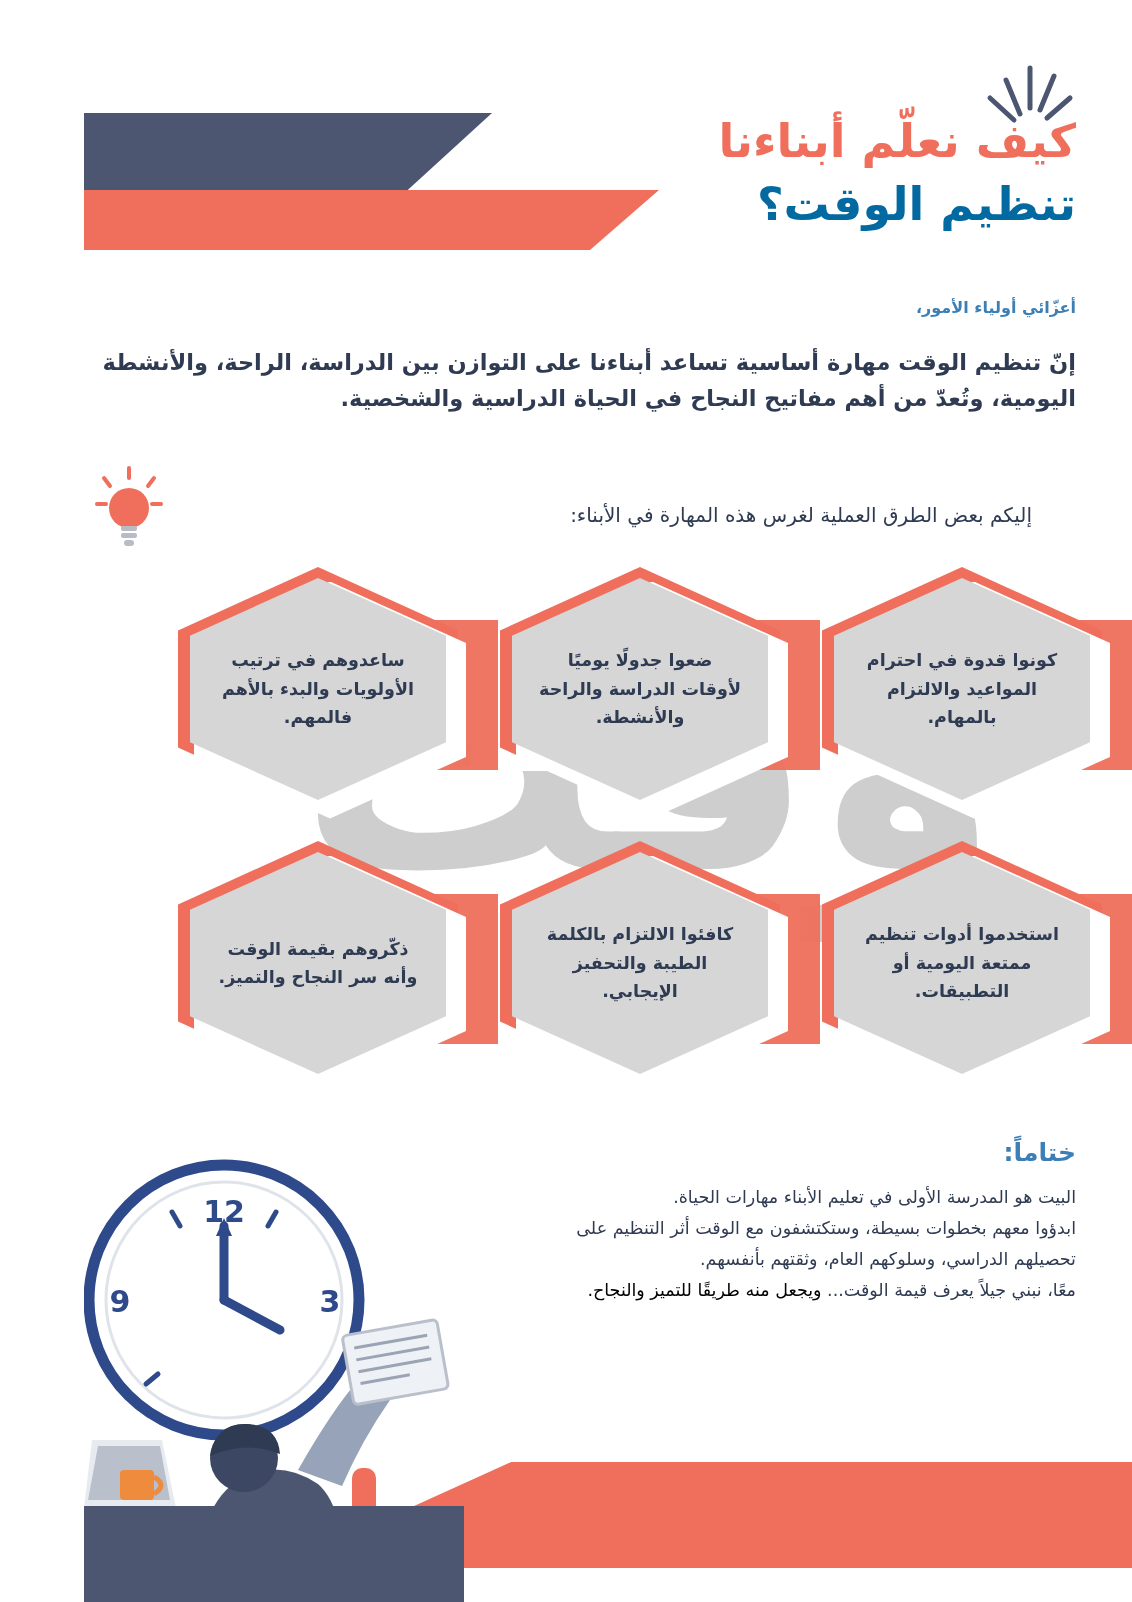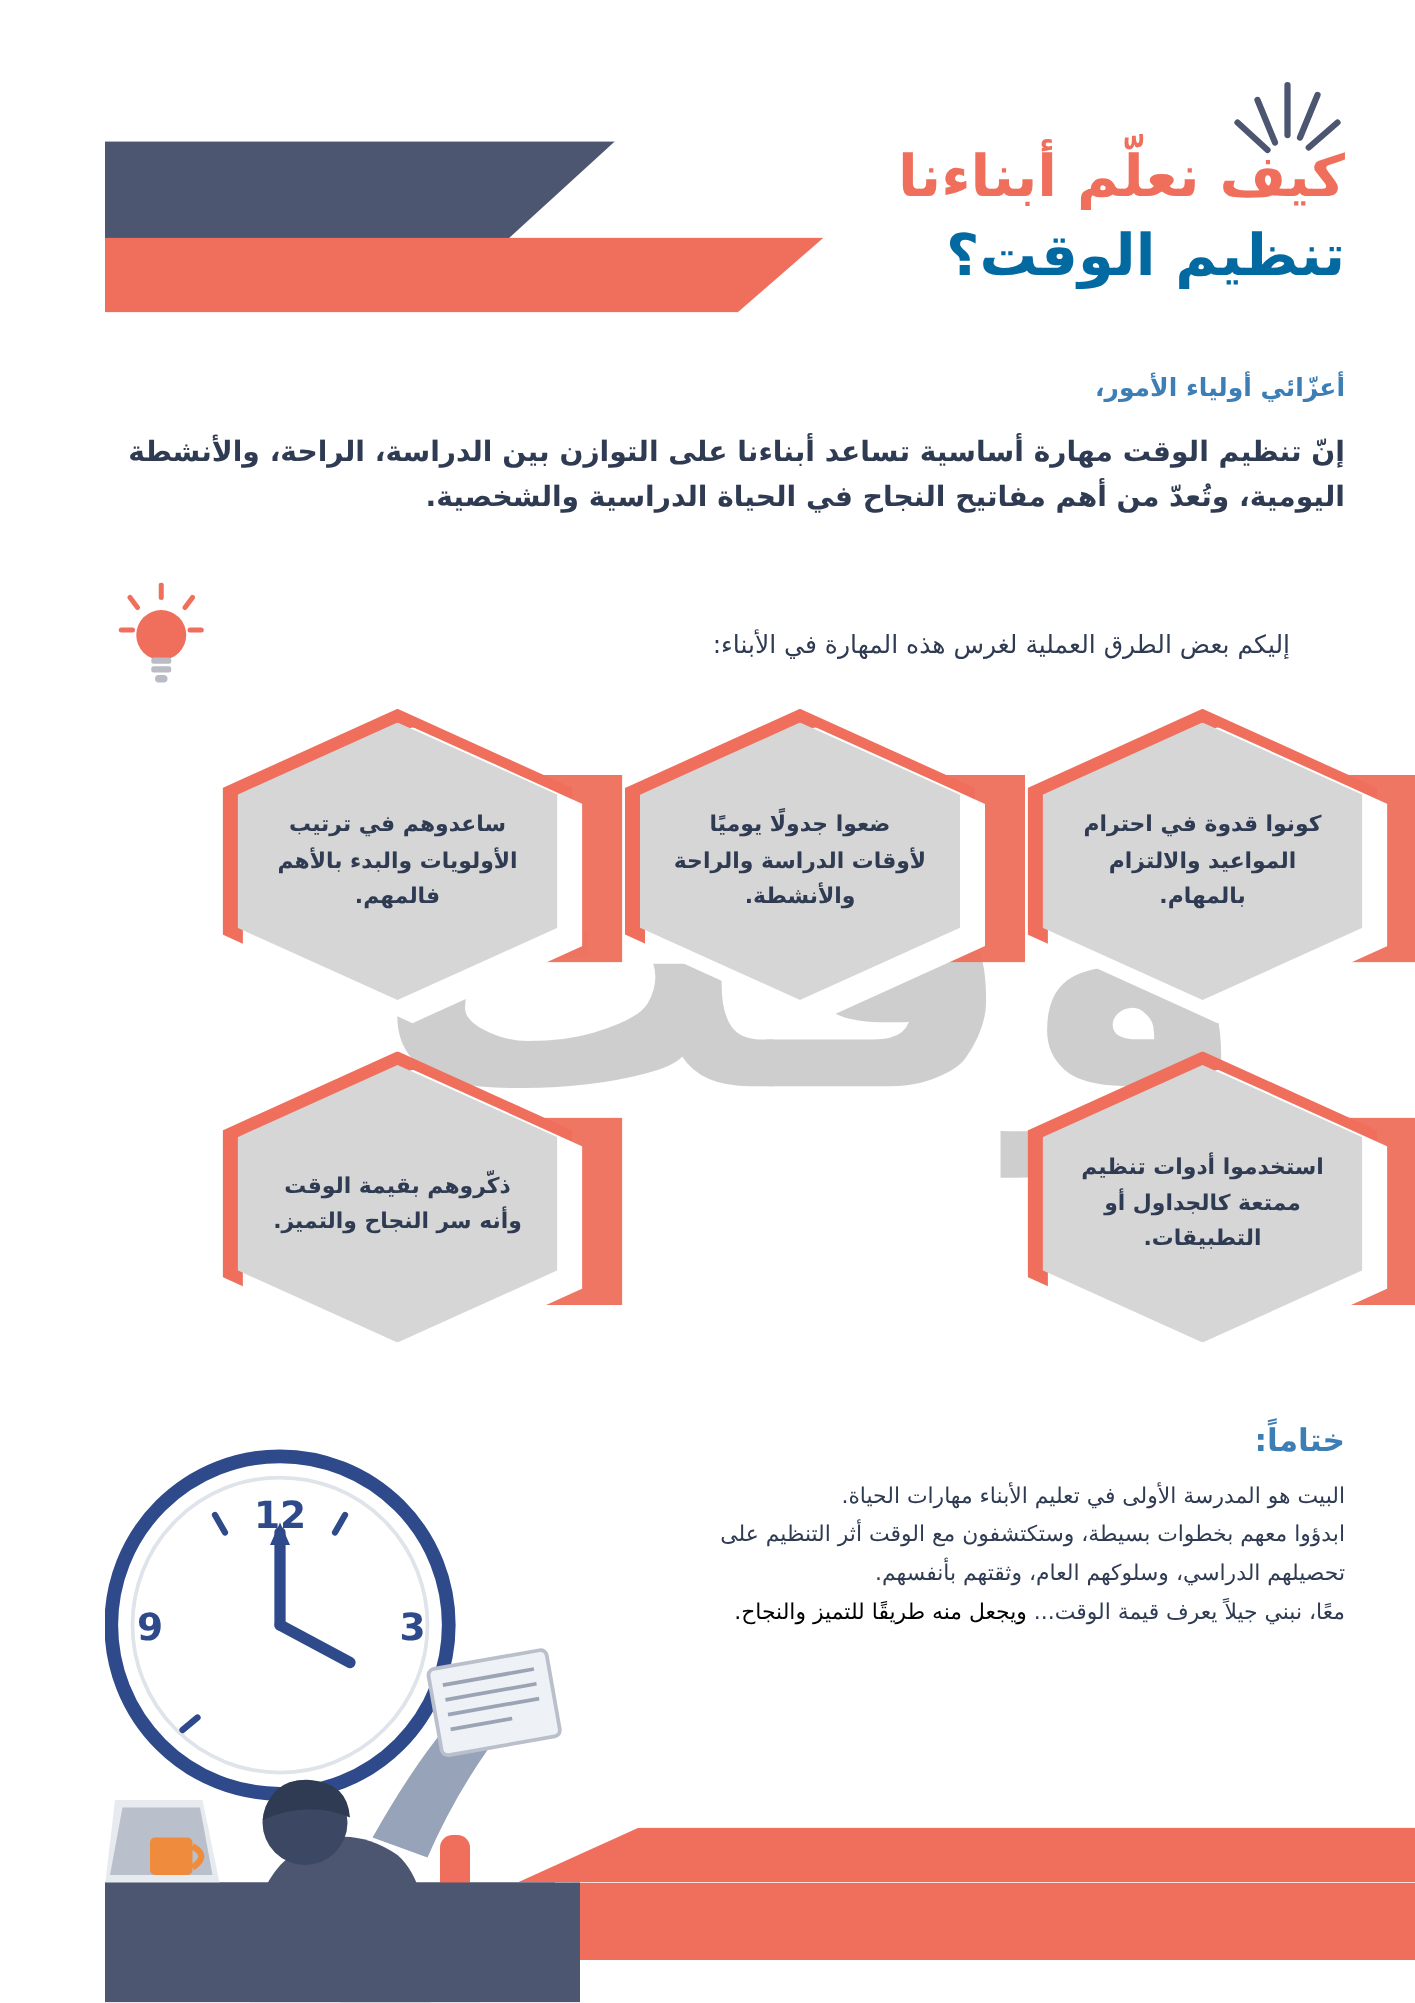--- a/index.html
+++ b/index.html
@@ -51,21 +51,21 @@
   }
   .t-coral { color: #ef6f5c; }
   .t-navy  { color: #0369a1; }
 
   
   .salutation {
     position: absolute; top: 298px; right: 56px;
     width: 1020px;
     text-align: right;
     color: #3d7fb5;
-    font-size: 20px;
+    font-size: 16px;
     font-weight: bold;
   }
   .intro {
     position: absolute; top: 344px; right: 56px;
     width: 1020px;
     color: #2f3b52;
     font-size: 22.5px;
     font-weight: bold;
     line-height: 1.62;
   }
@@ -269,23 +269,30 @@
       <div class="hex-outline-inner"></div>
       <div class="hex-main"></div>
       <div class="hex-text">ضعوا جدولًا يوميًا لأوقات الدراسة والراحة والأنشطة.</div>
     </div>
 
     <div class="hex-cell" style="left:690px; top:274px;">
       <div class="hex-shadow"></div>
       <div class="hex-outline"></div>
       <div class="hex-outline-inner"></div>
       <div class="hex-main"></div>
-      <div class="hex-text">استخدموا أدوات تنظيم ممتعة كالجداول أو التطبيقات.</div>
-    </div>
-
+      <div class="hex-text">استخدموا أدوات تنظيم ممتعة اليومية أو التطبيقات.</div>
+    </div>
+
+    <div class="hex-cell" style="left:368px; top:274px;">
+      <div class="hex-shadow"></div>
+      <div class="hex-outline"></div>
+      <div class="hex-outline-inner"></div>
+      <div class="hex-main"></div>
+      <div class="hex-text">كافئوا الالتزام بالكلمة الطيبة والتحفيز الإيجابي.</div>
+    </div>
 
     <div class="hex-cell" style="left:46px; top:274px;">
       <div class="hex-shadow"></div>
       <div class="hex-outline"></div>
       <div class="hex-outline-inner"></div>
       <div class="hex-main"></div>
       <div class="hex-text">ذكّروهم بقيمة الوقت وأنه سر النجاح والتميز.</div>
     </div>
 
   </div>

